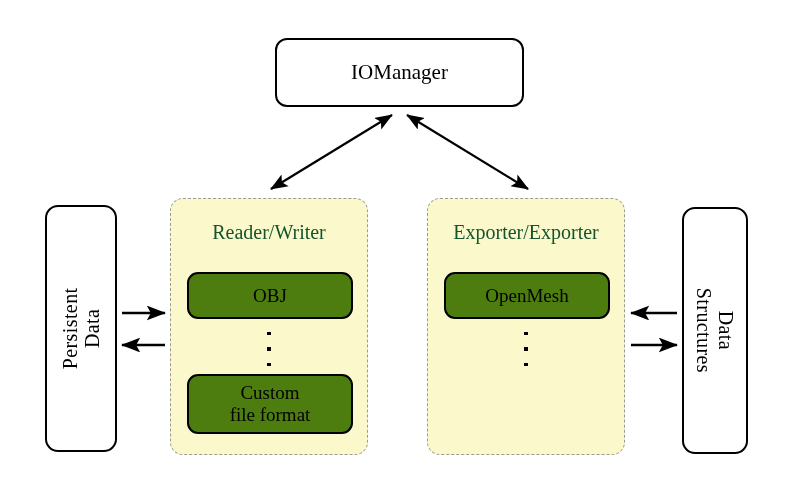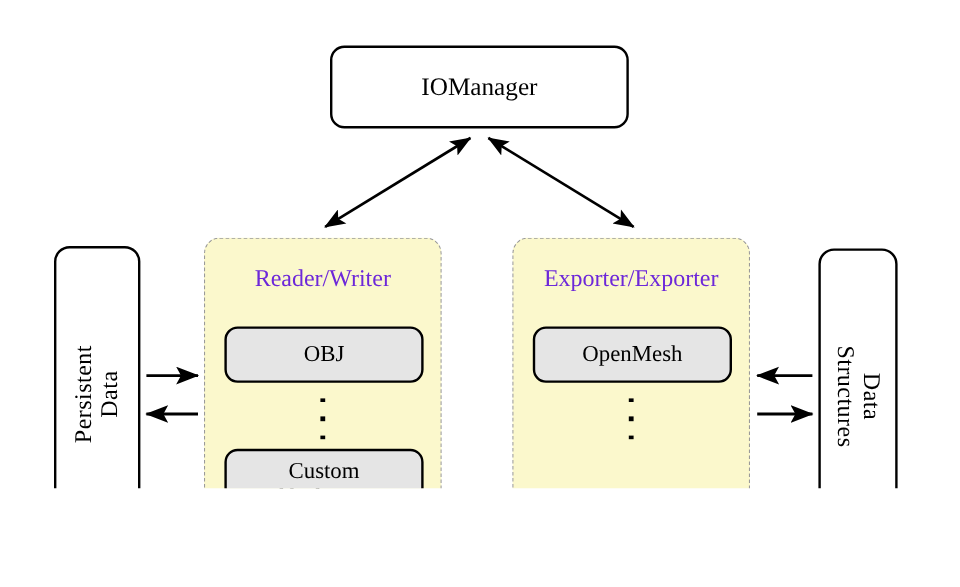--- a/index.html
+++ b/index.html
@@ -6,21 +6,21 @@
     margin: 0;
     padding: 0;
     background: #ffffff;
   }
   body {
     font-family: "Liberation Serif", "DejaVu Serif", serif;
   }
   #canvas {
     position: relative;
     width: 800px;
-    height: 407px;
+    height: 489px;
     background: #ffffff;
     overflow: hidden;
   }
   
   .node {
     position: absolute;
     box-sizing: border-box;
     border: 2.6px solid #000000;
     border-radius: 11px;
     background: #ffffff;
@@ -92,30 +92,30 @@
     width: 198px;
     height: 257px;
   }
   .panel-title {
     position: absolute;
     left: 0;
     right: 0;
     top: 22px;
     text-align: center;
     font-size: 20px;
-    color: #6d28d9;
+    color: #14532d;
     white-space: nowrap;
   }
   
   .leaf {
     position: absolute;
     box-sizing: border-box;
     border: 2.6px solid #000000;
     border-radius: 11px;
-    background: #e5e5e5;
+    background: #4d7c0f;
     display: flex;
     align-items: center;
     justify-content: center;
     text-align: center;
   }
   .leaf .node-label {
     font-size: 19px;
     line-height: 1.15;
     white-space: pre-line;
   }

